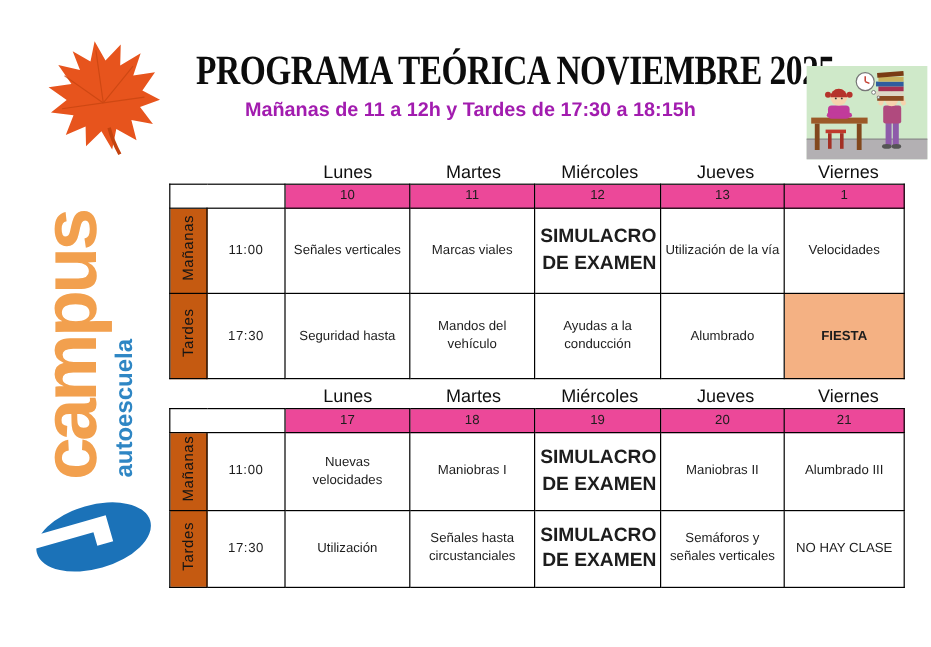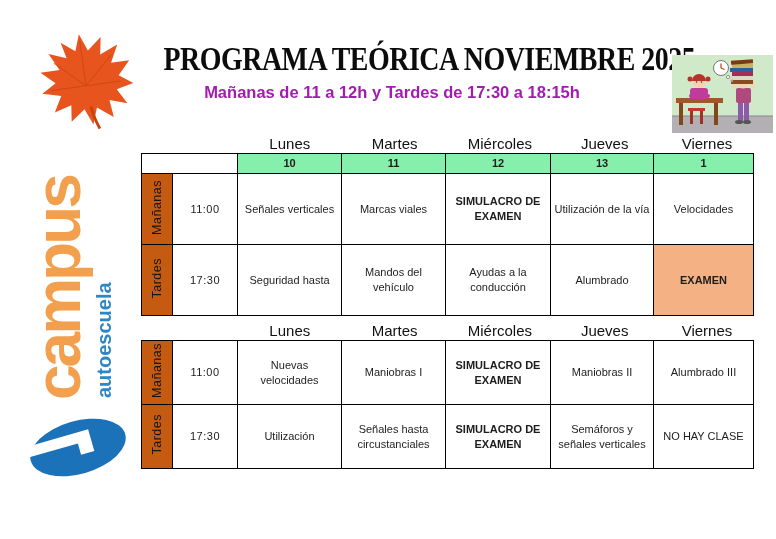--- a/index.html
+++ b/index.html
@@ -31,26 +31,26 @@
   .day{font-size:15px;font-weight:500;text-align:center;color:#101010;}
   .d1{width:104px}.d2{width:104px}.d3{width:105px}.d4{width:103px}.d5{width:100px}
 
   table.sched{border-collapse:collapse;table-layout:fixed;width:612px;}
   table.sched td{border:1.5px solid #000;text-align:center;vertical-align:middle;
                  padding:2px 3px;font-size:11px;line-height:1.35;color:#1d1d1d;}
   .r-date td{height:15px;padding:0 3px;}
   .week1 .r-main td{height:66px;}
   .week2 .r-main td{height:59px;}
   td.empty{background:#fff;}
-  td.date{background:#86efac;font-weight:bold;font-size:11px;color:#111;}
+  td.date{background:#ec4899;font-weight:normal;font-size:11px;color:#111;}
   td.vlabel{background:#c55a11;padding:0;}
   td.vlabel span{writing-mode:vertical-rl;transform:rotate(180deg);
                  font-size:12.5px;letter-spacing:0.5px;color:#151515;}
   td.time{font-size:17px;font-weight:normal;color:#e30613;letter-spacing:0.5px;}
-  td.cell.b{font-weight:bold;font-size:11px;}
+  td.cell.b{font-weight:bold;font-size:16px;text-align:right;}
   td.fiesta{background:#f4b183;font-weight:bold;font-size:15px;color:#111;}
   td.noclass{color:#7030a0;font-weight:normal;font-size:13.5px;white-space:nowrap;}
 </style>
 </head>
 <body>
 
 <div class="page">
 
   <svg class="leaf" viewBox="0 0 100 108">
     <g transform="rotate(-8 50 50)">
@@ -164,21 +164,21 @@
         <td class="cell">Velocidades</td>
       </tr>
       <tr class="r-main">
         <td class="vlabel">
           <span>Tardes</span></td>
         <td class="time">17:30</td>
         <td class="cell">Seguridad hasta</td>
         <td class="cell">Mandos del vehículo</td>
         <td class="cell">Ayudas a la conducción</td>
         <td class="cell">Alumbrado</td>
-        <td class="fiesta">EXAMEN</td>
+        <td class="fiesta">FIESTA</td>
       </tr>
     </tbody>
       </table>
   </div>
 
   <div class="week week2">
     <div class="day-row">
       <div class="day-spacer"></div>
       <div class="day d1">Lunes</div>
       <div class="day d2">Martes</div>
@@ -190,20 +190,28 @@
       <colgroup>
         <col style="width:31px">
           <col style="width:65px">
           <col style="width:104px">
         <col style="width:104px">
           <col style="width:105px">
           <col style="width:103px">
           <col style="width:100px">
       </colgroup>
       <tbody>
+          <tr class="r-date">
+        <td class="empty" colspan="2"></td>
+        <td class="date">17</td>
+        <td class="date">18</td>
+        <td class="date">19</td>
+        <td class="date">20</td>
+        <td class="date">21</td>
+      </tr>
       <tr class="r-main">
         <td class="vlabel">
           <span>Mañanas</span></td>
         <td class="time">11:00</td>
         <td class="cell">Nuevas velocidades</td>
         <td class="cell">Maniobras I</td>
         <td class="cell b">SIMULACRO DE EXAMEN</td>
         <td class="cell">Maniobras II</td>
         <td class="cell">Alumbrado III</td>
       </tr>

